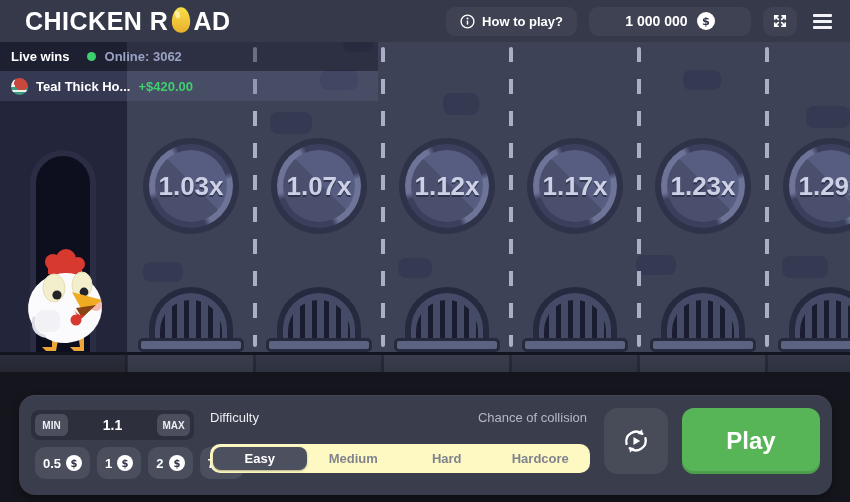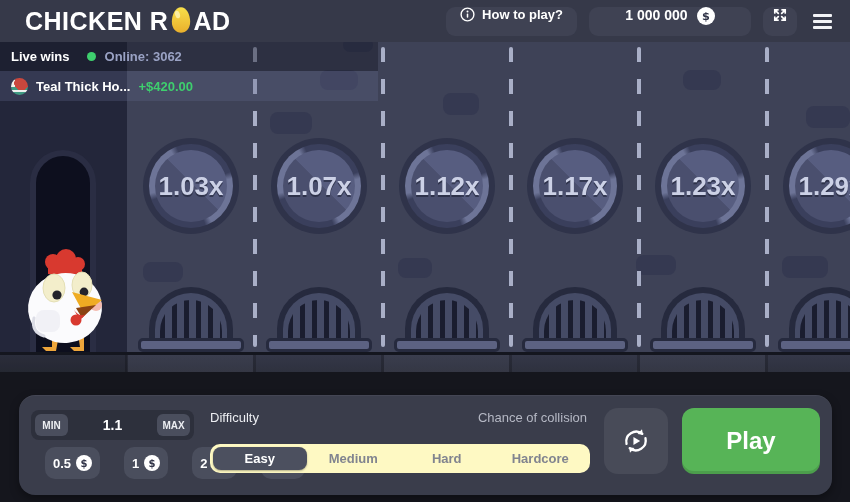--- a/index.html
+++ b/index.html
@@ -12,21 +12,21 @@
   
   .header {
     position:absolute; top:0; left:0; width:850px; height:42px;
     background:#363949; display:flex; align-items:center; padding:0 14px 0 25px;
   }
   .logo { display:flex; align-items:center; font-weight:bold; font-size:25px; letter-spacing:.5px; color:#fff;justify-content:space-between; }
   .logo svg { margin:0 1px 2px 2px; }
   .header-right { margin-left:auto; display:flex; align-items:center; gap:12px; }
   .pill {
     height:29px; background:#3f4253; border:none; border-radius:9px; color:#fff;
-    display:flex; align-items:flex-start; justify-content:center; gap:7px;
+    display:flex; align-items:center; justify-content:center; gap:7px;
     font-family:inherit; font-size:13px; font-weight:bold; cursor:pointer; padding:0 14px;
   }
   .balance { width:162px; font-size:14px; gap:9px; }
   .icon-btn { width:34px; padding:0; }
   .menu-btn { background:none; border:none; display:flex; flex-direction:column; gap:3px; cursor:pointer; padding:4px; }
   .menu-btn span { width:19px; height:3px; background:#f2f3f6; border-radius:1px; }
   
   .game { position:absolute; top:42px; left:0; width:850px; height:330px; background:#3e4257; overflow:hidden; }
   .patch { position:absolute; background:#353951; border-radius:8px; }
   .lanes { position:absolute; left:127px; top:0; width:768px; height:310px; display:flex; }
@@ -107,21 +107,21 @@
   .bet-box {
     position:absolute; left:12px; top:15px; width:163px; height:30px;
     background:#2d303c; border-radius:8px; display:flex; align-items:center;
     justify-content:space-between; padding:0 4px;
   }
   .mini-btn {
     width:33px; height:22px; background:#4a4e5d; border:none; border-radius:6px;
     color:#eceef2; font-family:inherit; font-size:10px; font-weight:bold; cursor:pointer;
   }
   .bet-value { font-size:14px; font-weight:bold; color:#fff; }
-  .chip-row { position:absolute; left:26px; top:52px; display:flex; gap:24px; }
+  .chip-row { position:absolute; left:16px; top:52px; display:flex; gap:7px; }
   .chip {
     height:32px; background:#4a4e5d; border:none; border-radius:10px; color:#fff;
     font-family:inherit; font-size:13px; font-weight:bold; cursor:pointer;
     display:flex; align-items:center; gap:5px; padding:0 8px;
   }
   .diff-label { position:absolute; left:191px; top:15px; font-size:13px; color:#eceef2; }
   .chance-label { position:absolute; left:360px; top:15px; width:208px; text-align:right; font-size:13px; color:#b5b8c4; }
   .segmented {
     position:absolute; left:191px; top:49px; width:380px; height:29px;
     background:#fef9c3; border-radius:10px; display:flex; padding:3px;

